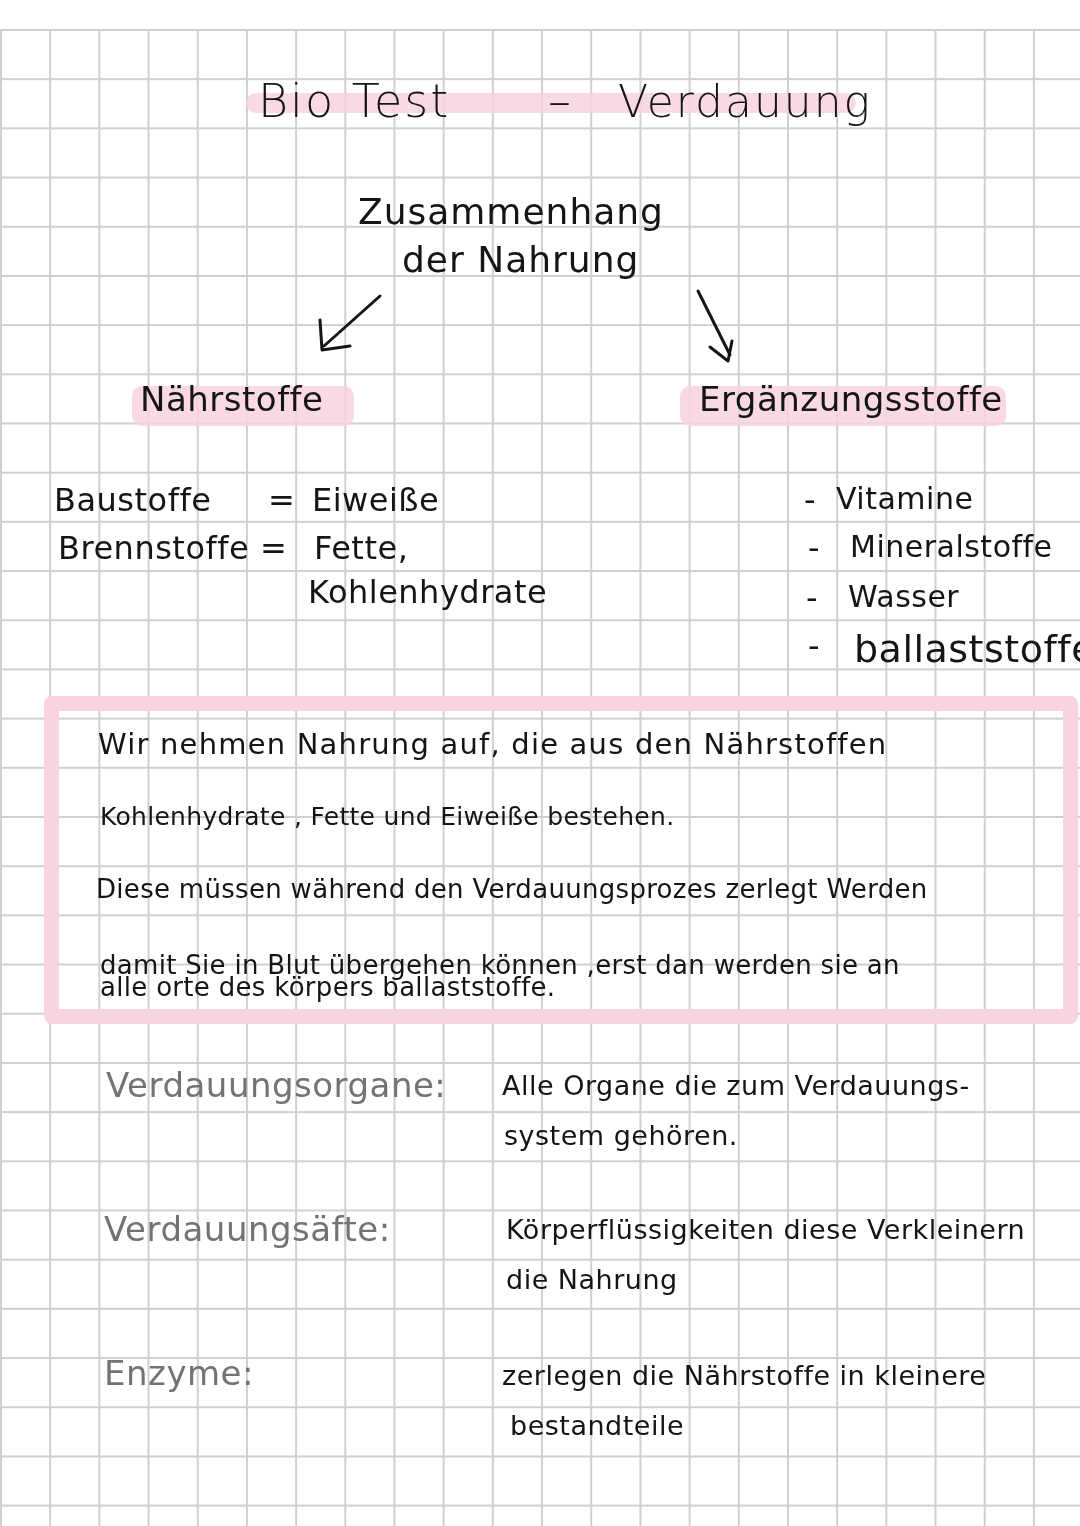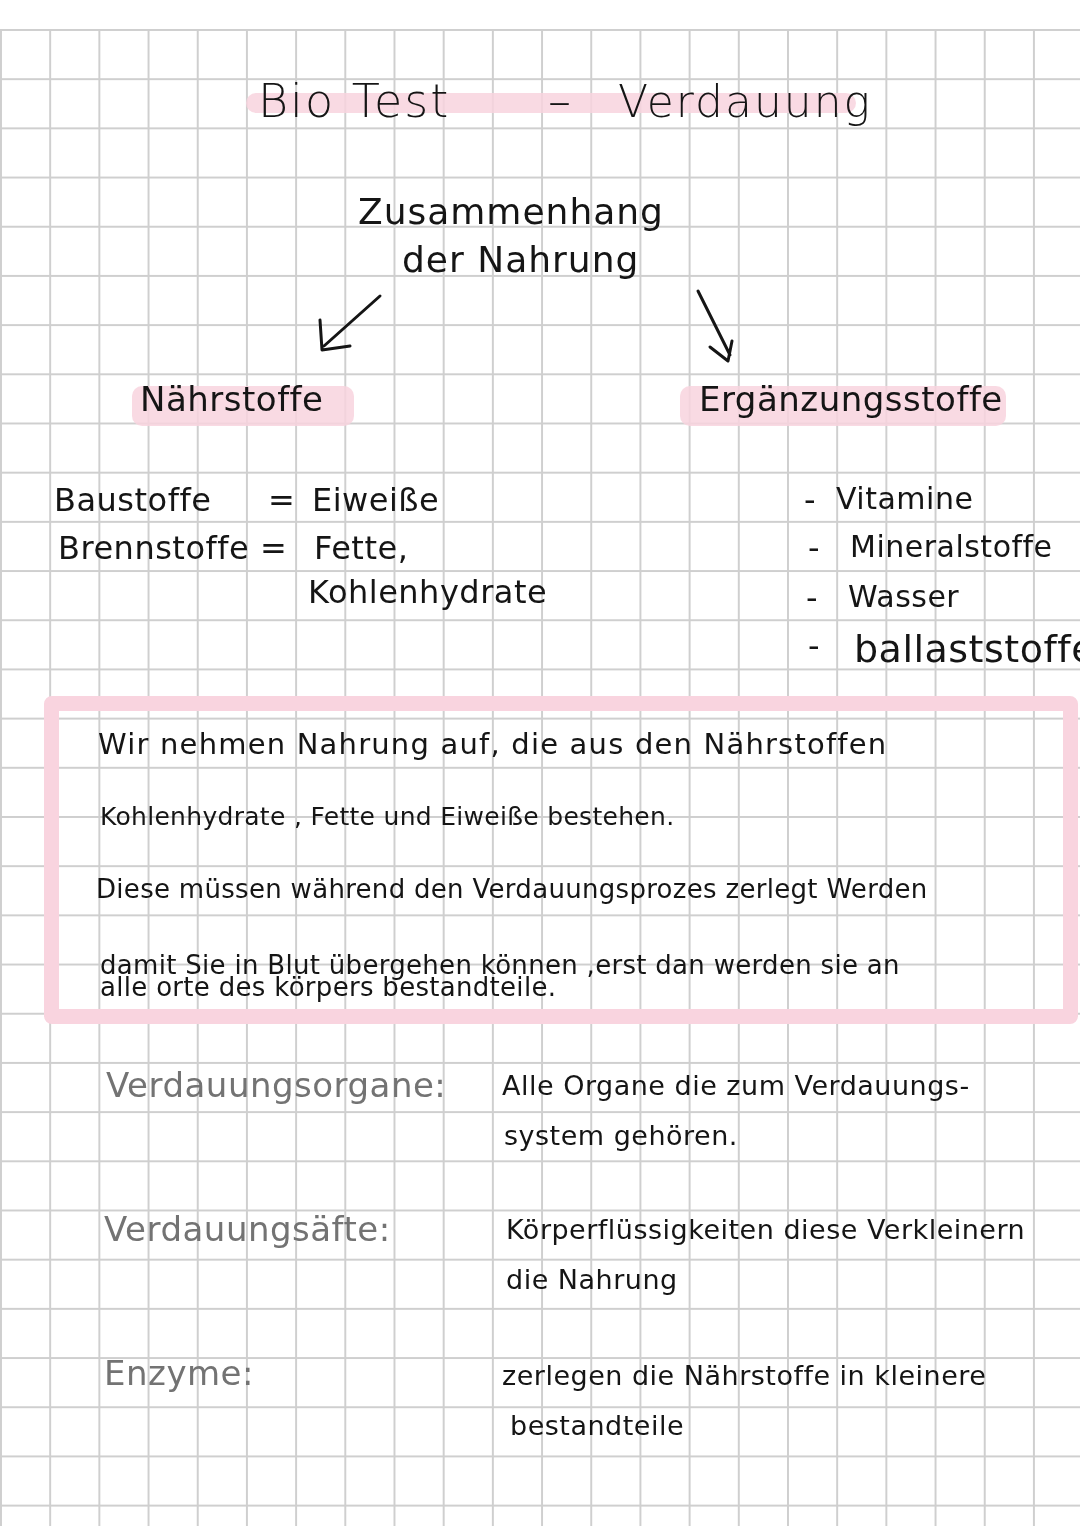--- a/index.html
+++ b/index.html
@@ -77,21 +77,21 @@
 <div class="t list" style="left:848px; top:582px; font-size:30px;text-align:right;">Wasser</div>
 <div class="t list" style="left:808px; top:630px;">-</div>
 <div class="t list" style="left:854px; top:630px; font-size:38px;">ballaststoffe</div>
 
 <div class="box"></div>
 <div class="t para" style="left:98px; top:730px; font-size:29px; letter-spacing:1.2px;">Wir nehmen  Nahrung auf, die aus den Nährstoffen</div>
 <div class="t para" style="left:100px; top:804px; font-size:25px;">Kohlenhydrate , Fette und Eiweiße bestehen.</div>
 
 <div class="t para" style="left:96px; top:876px; font-size:26px;">Diese müssen während den Verdauungsprozes zerlegt Werden</div>
 <div class="t para" style="left:100px; top:926px; font-size:26px;margin-top:26px;">damit Sie in Blut übergehen können ,erst dan werden sie an</div>
-<div class="t para" style="left:100px; top:974px; font-size:26px;">alle orte des körpers bestandteile.</div>
+<div class="t para" style="left:100px; top:974px; font-size:26px;">alle orte des körpers ballaststoffe.</div>
 
 <div class="t term" style="left:106px; top:1068px;">Verdauungsorgane:</div>
 <div class="t def" style="left:502px; top:1072px;">Alle Organe die zum Verdauungs-</div>
 <div class="t def" style="left:504px; top:1122px;">system gehören.</div>
 
 <div class="t term" style="left:104px; top:1212px;">Verdauungsäfte:</div>
 <div class="t def" style="left:506px; top:1216px;">Körperflüssigkeiten diese Verkleinern</div>
 <div class="t def" style="left:506px; top:1266px;">die Nahrung</div>
 
 <div class="t term" style="left:104px; top:1356px;">Enzyme:</div>

